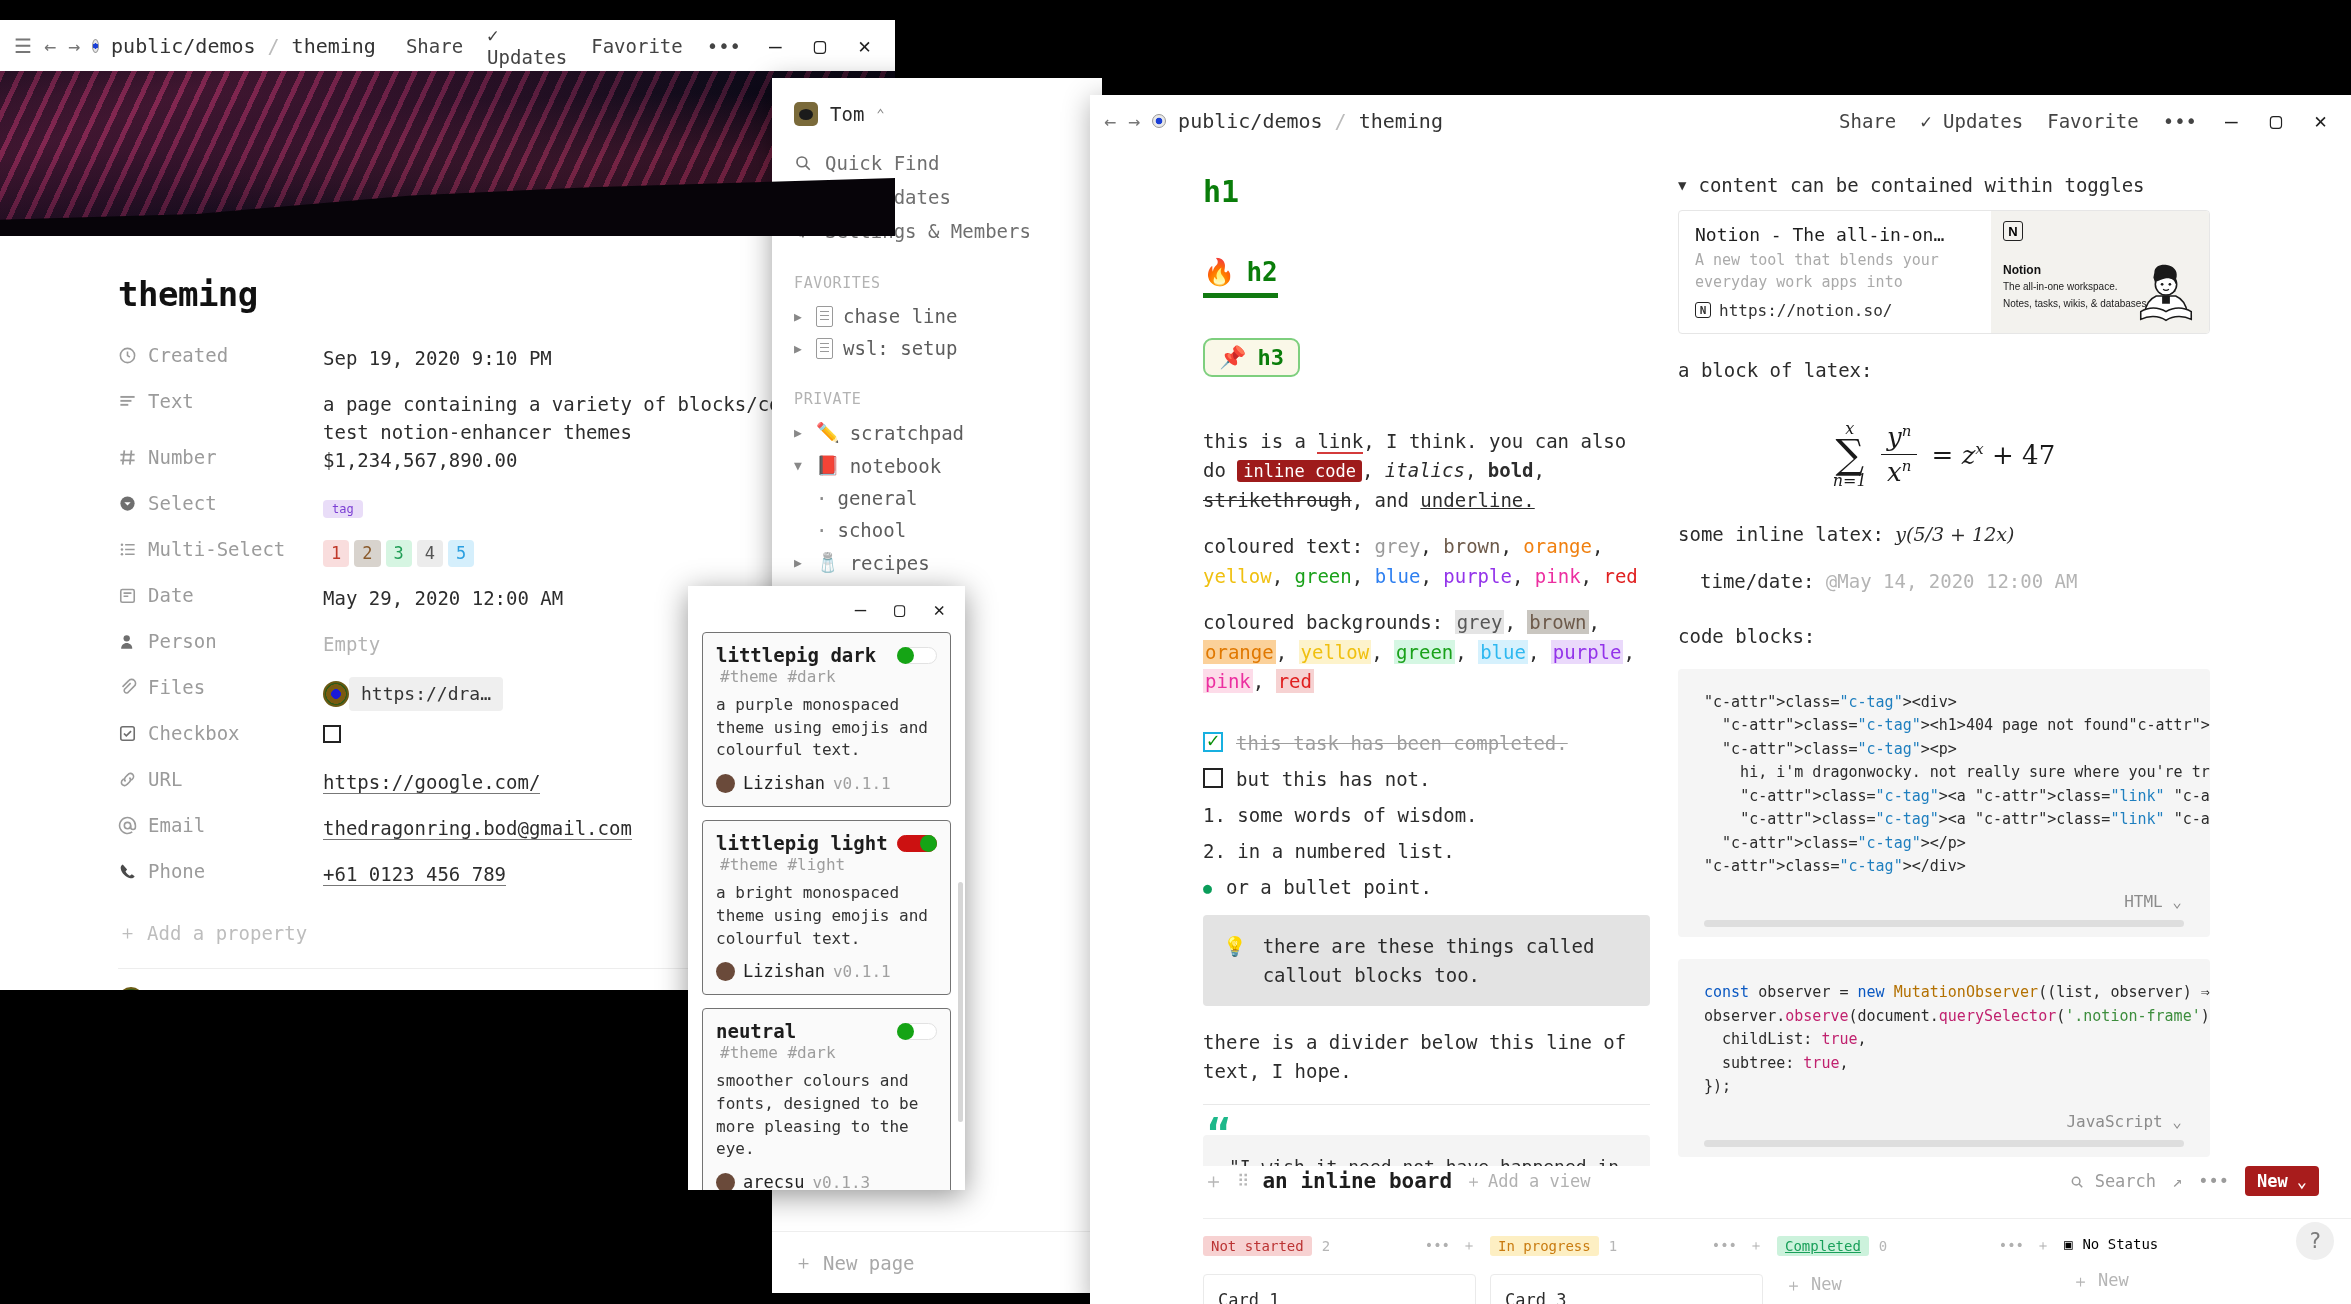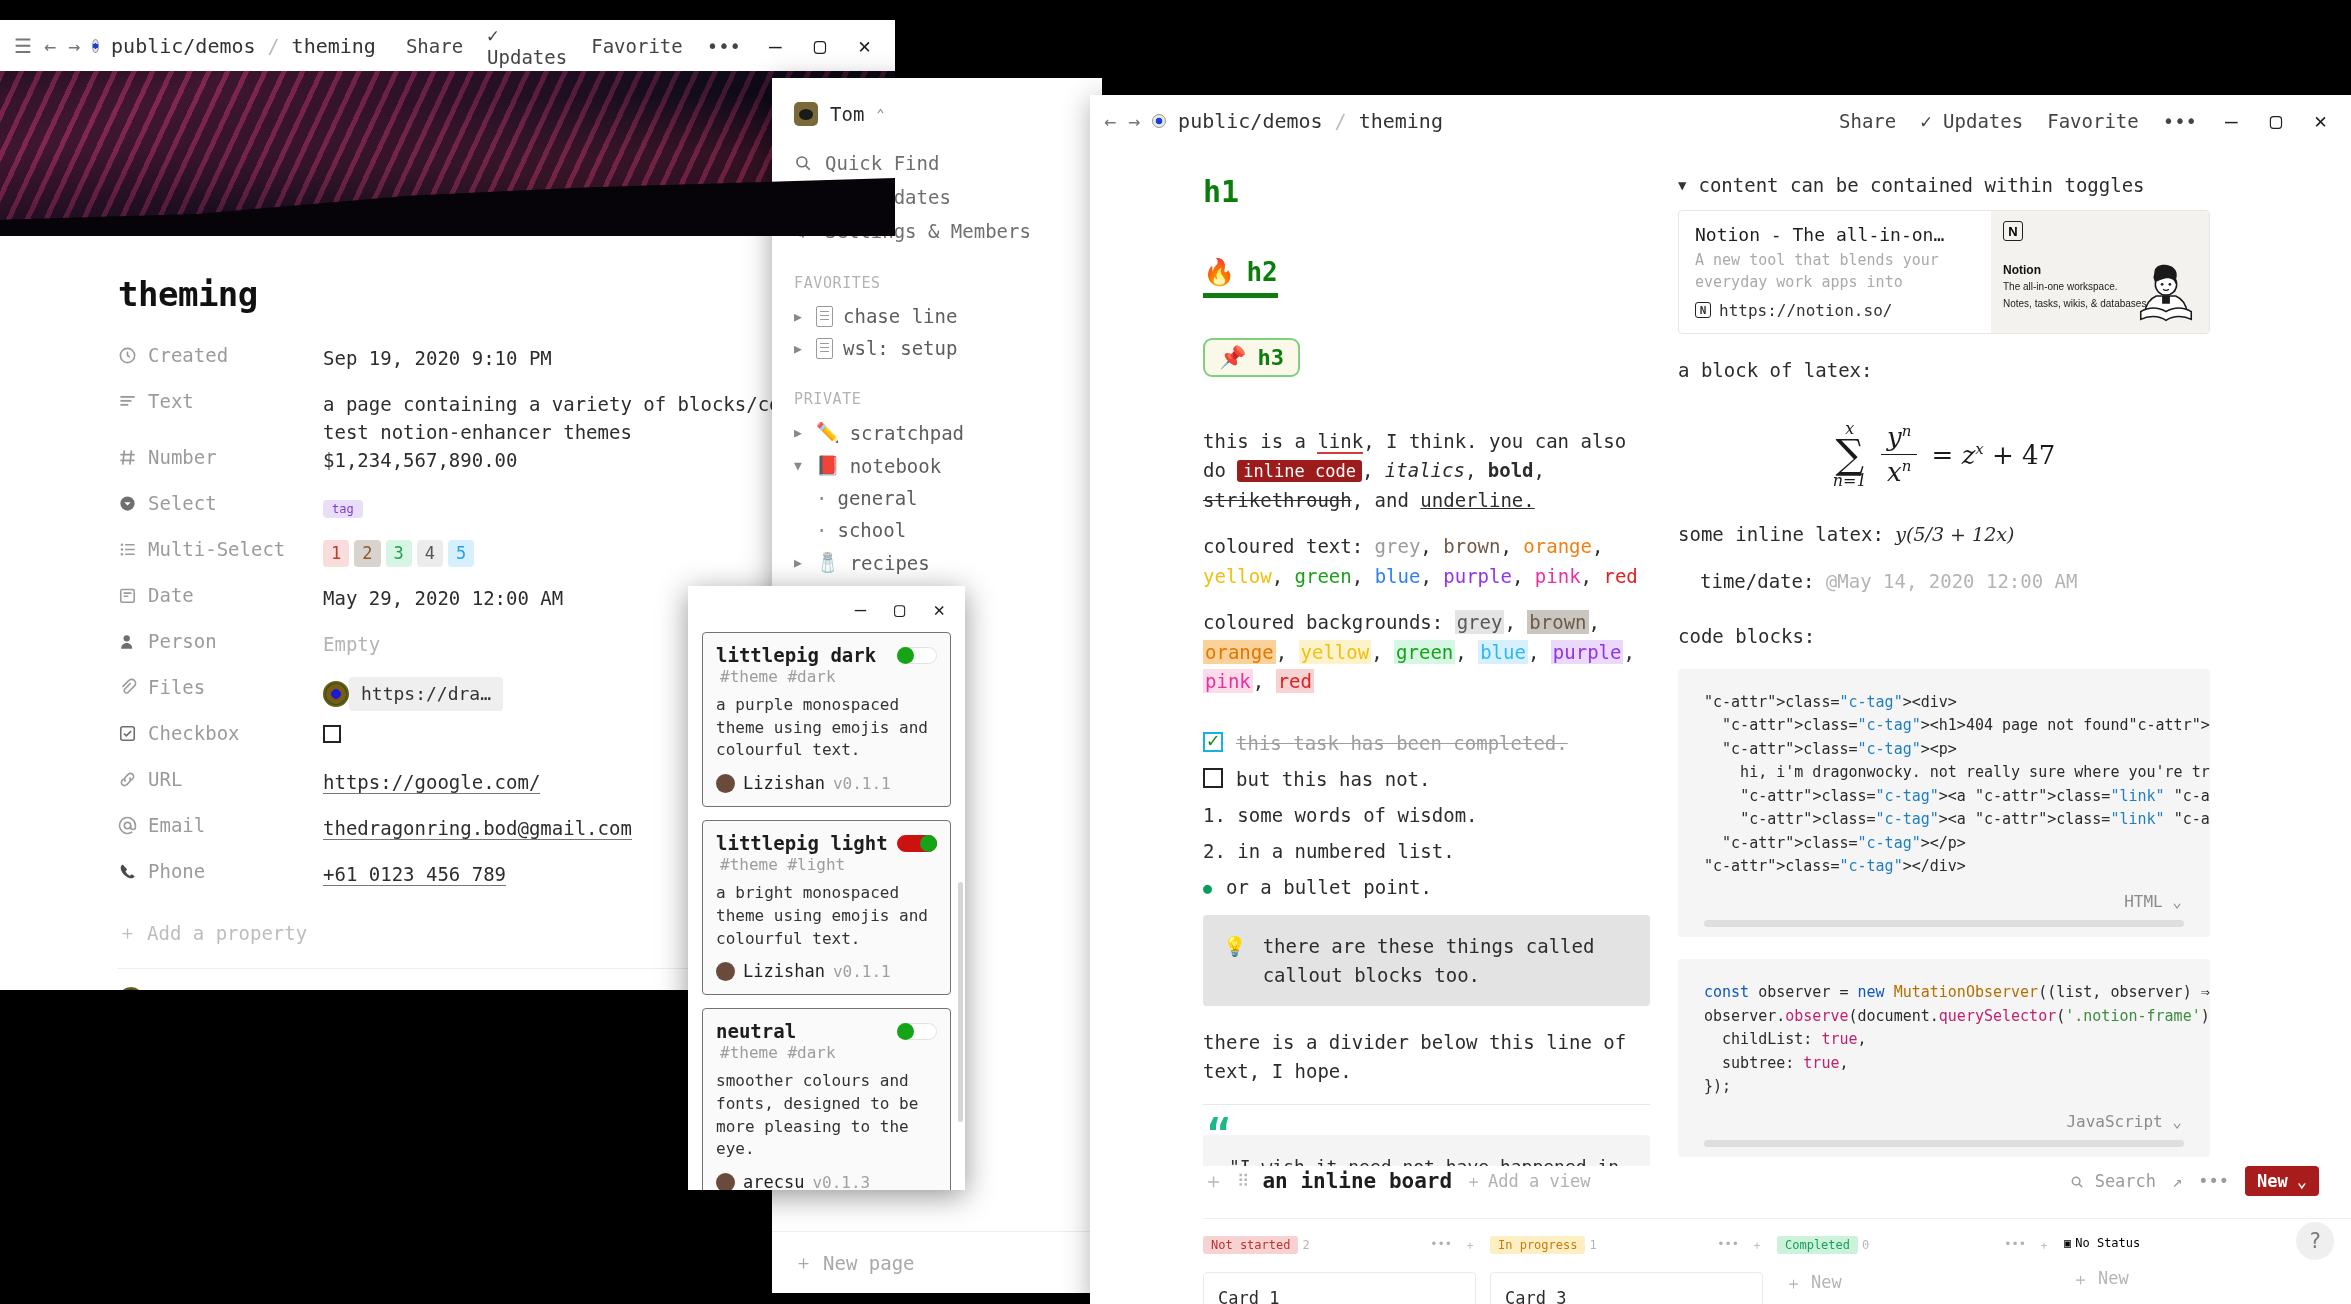--- a/index.html
+++ b/index.html
@@ -148,26 +148,26 @@
   
   #board { border-top:0; padding:0 0 0 113px; }
   .bd-head { display:flex; align-items:center; gap:13px; font-size:21px; color:#1d1d1d; font-weight:bold; }
   .bd-sub { font-size:17px; color:#b1b1b1; font-weight:normal; display:flex; align-items:center; gap:6px; }
   .bd-right { margin-left:auto; display:flex; align-items:center; gap:16px; padding-right:32px;
               font-size:17px; color:#9b9b9b; font-weight:normal; }
   .newbtn { background:#a81c1c; color:#fff; font-weight:bold; border-radius:4px; padding:5px 12px;
             display:flex; align-items:center; gap:9px; font-size:17px; }
   .bd-cols { display:flex; margin-top:22px; border-top:1px solid #eee; }
   .bd-col { width:305px; padding:17px 14px 0 0; }
-  .bd-colhead { display:flex; align-items:center; gap:4px; font-size:12px; }
+  .bd-colhead { display:flex; align-items:center; gap:10px; font-size:14px; }
   .bd-count { color:#b6b6b6; }
   .bd-tools { margin-left:auto; display:flex; gap:12px; color:#b0b0b0; }
   .tag-ns { background:#f7d2d2; color:#b33; border-radius:3px; padding:2px 8px; }
   .tag-ip { background:#fdefc3; color:#c97b10; border-radius:3px; padding:2px 8px; }
-  .tag-cp { background:#ccf2dc; color:#19a05a; border-radius:3px; padding:2px 8px; }
+  .tag-cp { background:#ccf2dc; color:#19a05a; border-radius:3px; padding:2px 8px;text-decoration:underline; }
   .card { border:1px solid #eaeaea; border-radius:4px; padding:15px 14px; margin-top:18px;
           font-size:17px; color:#2c2c2c; height:66px; }
   .addnew { color:#b5b5b5; font-size:17px; margin-top:18px; display:flex; gap:9px; padding-left:8px;}
   #helpbtn { position:absolute; right:17px; bottom:44px; width:38px; height:38px; border-radius:50%;
              background:#efefef; color:#7a7a7a; display:flex; align-items:center; justify-content:center;
              font-size:21px; }
 </style>
 </head>
 <body>
 

